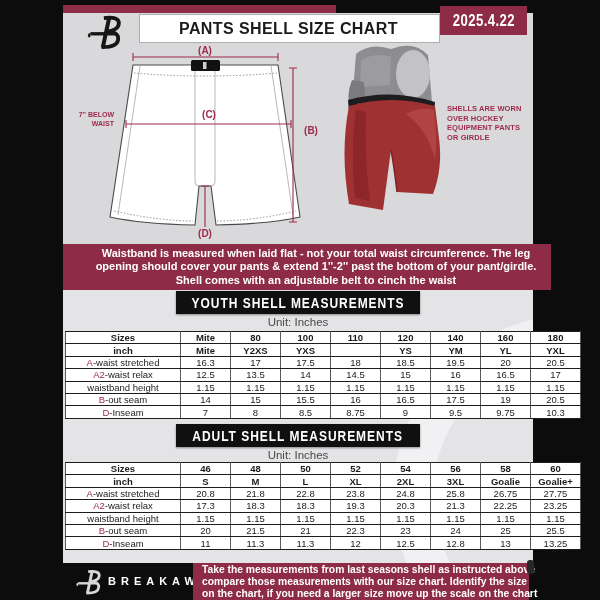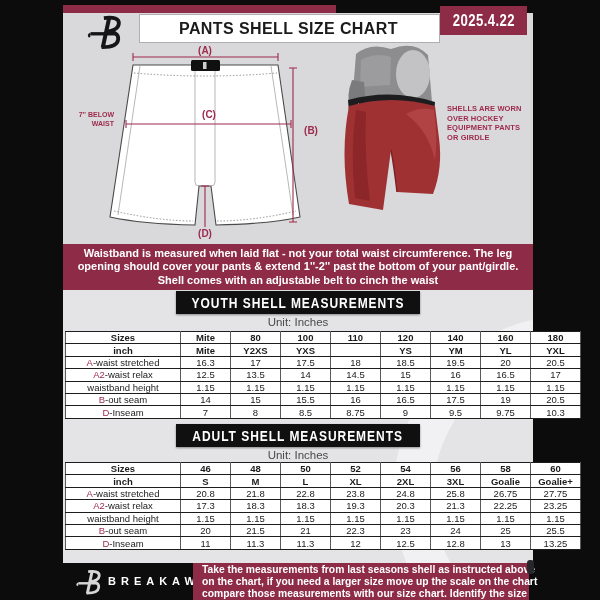--- a/index.html
+++ b/index.html
@@ -31,21 +31,21 @@
 
   .pant-line{fill:#fff;stroke:#4a4a4a;stroke-width:1.1;}
   .seam{fill:none;stroke:#9a9a9a;stroke-width:.7;}
   .dotted{fill:none;stroke:#7a7a7a;stroke-width:.8;stroke-dasharray:1.5 1.8;}
   .meas{stroke:#9E2A4D;stroke-width:1.1;fill:none;}
   .mlabel{fill:#9E2A4D;font-weight:700;font-size:10px;font-family:"Liberation Sans",sans-serif;}
   .mnote{fill:#9E2A4D;font-weight:700;font-size:7px;font-family:"Liberation Sans",sans-serif;}
 
   
   #banner{left:63px;top:244px;width:470px;height:46px;background:#8E2C48;color:#fff;
-          display:flex;flex-direction:column;align-items:center;justify-content:center;}
+          display:flex;flex-direction:column;align-items:center;justify-content:center;padding-left:18px;}
   #banner div{font-size:11px;font-weight:700;line-height:13.6px;white-space:nowrap;}
 
   
   .sect-box{left:176px;width:244px;height:23px;background:#101010;border-radius:0;
             display:flex;align-items:center;justify-content:center;box-shadow:0 1px 2px rgba(0,0,0,.4);}
   .sect-box span{color:#fff;font-weight:700;font-size:15px;letter-spacing:1.2px;transform:scaleX(.8);white-space:nowrap;}
   .unit{left:63px;width:470px;text-align:center;font-size:11.5px;color:#4a4a4a;}
 
   
   table.meas-table{position:absolute;left:65px;width:516px;border-collapse:collapse;table-layout:fixed;
@@ -348,18 +348,18 @@
   <div class="abs" id="footer-bar"></div>
   <svg class="abs" id="logo-footer" viewBox="0 0 34 34">
     <path d="M21,3 L15,31" stroke="currentColor" stroke-width="3.6" fill="none"></path>
     <path d="M16,4.5 Q30,3 29.4,9.5 Q28.8,15.5 18,16.6 Q29.6,16.6 28.8,23.6 Q28,30.8 14,30.6" stroke="currentColor" stroke-width="3.4" fill="none"></path>
     <path d="M4,18.6 L27,18.6" stroke="currentColor" stroke-width="3" fill="none"></path>
     <path d="M4,18.6 Q1.5,19.5 3.5,21.5" stroke="currentColor" stroke-width="2" fill="none"></path>
   </svg>
   <div class="abs" id="brand-name">BREAKAWAY</div>
   <div class="abs" id="footer-note">
     <div>Take the measurements from last seasons shell as instructed above</div>
+    <div>compare those measurements  with our size chart. Identify the size</div>
     <div>on the chart, if you need a larger size move up the scale on the chart</div>
-    <div>compare those measurements  with our size chart. Identify the size</div>
   </div>
   <div class="abs" id="scroll-pill"></div>
 
 </div>
 
 </body></html>

